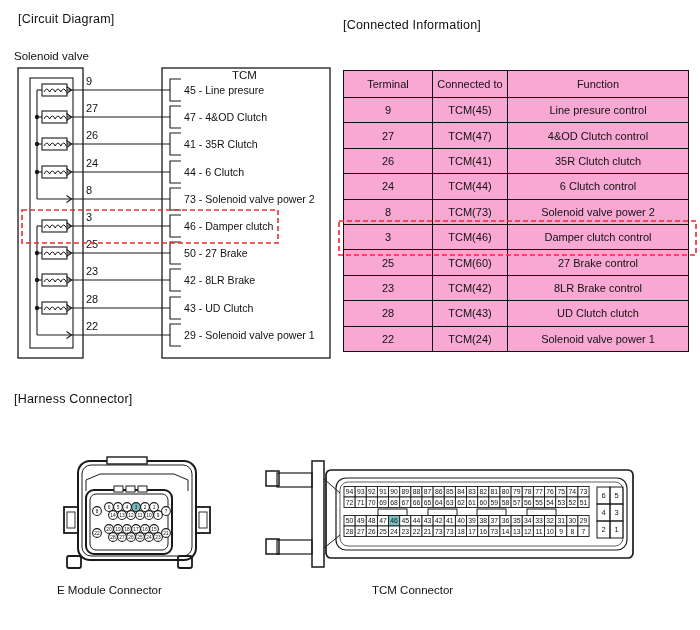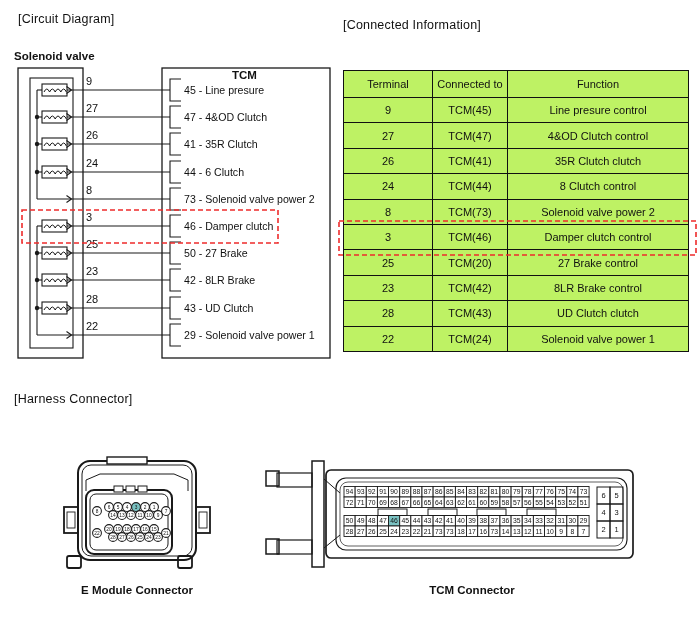--- a/index.html
+++ b/index.html
@@ -1,44 +1,44 @@
 <!DOCTYPE html>
 <html><head>
 <meta charset="utf-8">
 <style>
   html,body{margin:0;padding:0;}
   body{width:700px;height:630px;position:relative;background:#ffffff;
        font-family:"Liberation Sans",sans-serif;color:#111;overflow:hidden;}
   .abs{position:absolute;}
   .section-title{font-size:12.5px;letter-spacing:.2px;}
-  .comp-title{font-size:11.5px;font-weight:bold;}
+  .comp-title{font-size:11.5px;font-weight:normal;}
   #table-wrap{position:absolute;left:343px;top:70px;z-index:1;}
   #conn-table{border-collapse:collapse;table-layout:fixed;}
   #conn-table th,#conn-table td{border:1px solid #111;font-weight:normal;
-       font-size:11px;text-align:center;vertical-align:middle;padding:0;background:#bef264;}
+       font-size:11px;text-align:center;vertical-align:middle;padding:0;background:#f9a8d4;}
   #conn-table th{height:26px;}
   #conn-table td{height:24.4px;}
   #svg-layer{position:absolute;left:0;top:0;z-index:5;pointer-events:none;}
 </style>
 </head>
 <body>
 
 <div class="abs section-title" style="left:18px;top:12px">[Circuit Diagram]</div>
 
 <div class="abs section-title" style="left:343px;top:18px">[Connected Information]</div>
 
 <div class="abs section-title" style="left:14px;top:392px">[Harness Connector]</div>
 
 <div class="abs comp-title" style="left:14px;top:50px">Solenoid valve</div>
 
 <div class="abs comp-title" style="left:232px;top:69px">TCM</div>
 
-<div class="abs comp-title" style="left:57px;top:584px;width:160px;text-align:center">E Module Connector</div>
-
-<div class="abs comp-title" style="left:372px;top:584px;width:200px;text-align:center">TCM Connector</div>
+<div class="abs comp-title" style="left:57px;top:584px;width:160px;">E Module Connector</div>
+
+<div class="abs comp-title" style="left:372px;top:584px;width:200px;">TCM Connector</div>
 
 <div id="table-wrap">
   <table id="conn-table">
     <colgroup>
         <col style="width:89px">
         <col style="width:75px">
         <col style="width:181px">
       </colgroup>
     <thead>
         <tr>
@@ -59,35 +59,35 @@
           <td>4&amp;OD Clutch control</td>
         </tr>
         <tr>
           <td>26</td>
           <td>TCM(41)</td>
           <td>35R Clutch clutch</td>
         </tr>
         <tr>
           <td>24</td>
           <td>TCM(44)</td>
-          <td>8 Clutch control</td>
+          <td>6 Clutch control</td>
         </tr>
         <tr>
           <td>8</td>
           <td>TCM(73)</td>
           <td>Solenoid valve power 2</td>
         </tr>
         <tr>
           <td>3</td>
           <td>TCM(46)</td>
           <td>Damper clutch control</td>
         </tr>
         <tr>
           <td>25</td>
-          <td>TCM(20)</td>
+          <td>TCM(60)</td>
           <td>27 Brake control</td>
         </tr>
         <tr>
           <td>23</td>
           <td>TCM(42)</td>
           <td>8LR Brake control</td>
         </tr>
         <tr>
           <td>28</td>
           <td>TCM(43)</td>

